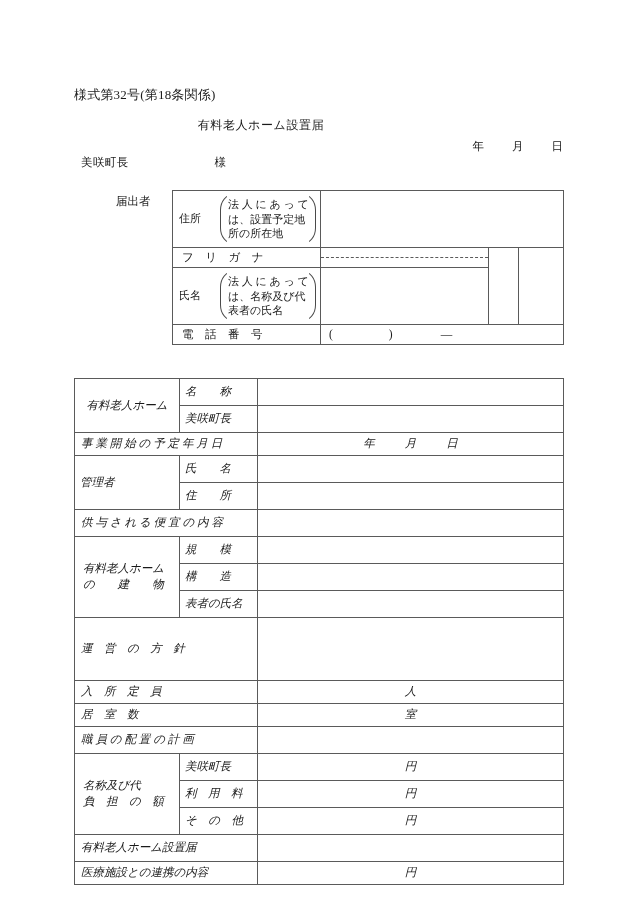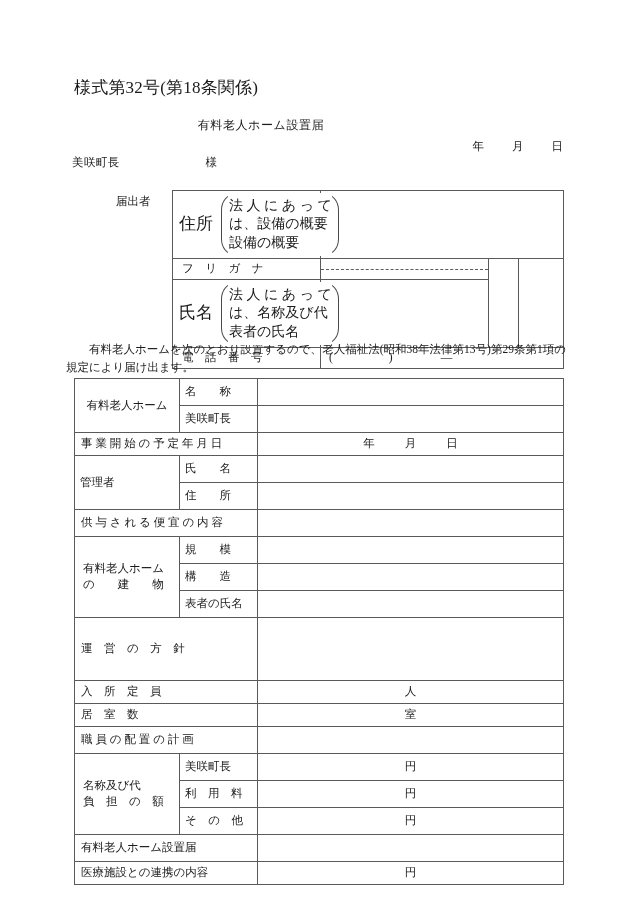--- a/index.html
+++ b/index.html
@@ -18,22 +18,22 @@
   .page {
     position: absolute;
     inset: 0;
     background: #ffffff;
   }
 
   
   .form-no {
     position: absolute;
     left: 74px;
-    top: 76px;
-    font-size: 17px;
+    top: 86px;
+    font-size: 13px;
     letter-spacing: .2px;
     white-space: nowrap;
   }
   .doc-title {
     position: absolute;
     left: 0;
     top: 117px;
     width: 522px;
     text-align: center;
     font-size: 12px;
@@ -47,21 +47,21 @@
     text-align: right;
     font-size: 11.5px;
   }
   .date-line span { display: inline-block; }
   .d-y { margin-right: 28px; }
   .d-m { margin-right: 28px; }
   .d-d { margin-right: 0; }
 
   .addressee {
     position: absolute;
-    left: 72px;
+    left: 81px;
     top: 155px;
     font-size: 11.5px;
     letter-spacing: .4px;
     white-space: nowrap;
   }
   .addressee .sama {
     display: inline-block;
     margin-left: 86px;
   }
 
@@ -108,31 +108,31 @@
   }
   .lbl-justify.tight { padding: 2px 6px; }
 
   .addr-cell {
     display: flex;
     align-items: center;
     padding: 3px 4px 3px 6px;
   }
   .addr-cell .key {
     flex: 0 0 auto;
-    font-size: 17px;
-    margin-right: 8px;
+    font-size: 11px;
+    margin-right: 19px;
   }
   
   .note-brace {
     flex: 1 1 auto;
     position: relative;
     border: 1px solid #4a4a4a;
     border-radius: 13px / 16px;
     padding: 2px 6px 2px 7px;
-    font-size: 14px;
+    font-size: 11px;
     line-height: 1.32;
     background: #fff;
   }
   .note-brace::before,
   .note-brace::after {
     content: "";
     position: absolute;
     top: -1px;
     bottom: -1px;
     width: 10px;
@@ -180,21 +180,21 @@
   }
   .statement p { margin: 0; text-indent: 1em; }
 
   
   .main-table {
     position: absolute;
     left: 74px;
     top: 378px;
     width: 489px;
   }
-  .main-table td { height: 22px; }
+  .main-table td { height: 22px; font-style: italic; }
   .val-unit {
     text-align: center;
     padding-right: 0;
   }
   .val-date {
     text-align: center;
     white-space: nowrap;
   }
   .val-date span { display: inline-block; }
   .val-date .d-y { margin-right: 30px; }
@@ -236,22 +236,22 @@
     </colgroup>
     <tbody>
       <tr>
         <td>
           <div class="addr-cell">
             <span class="key">住所</span>
             <span class="note-brace">
               <span class="mask-t"></span>
               <span class="mask-b"></span>
               <span class="nb-line">法 人 に あ っ て</span><br>
-              <span class="nb-line">は、設備の概要</span><br>
-              <span class="nb-line">設備の概要</span>
+              <span class="nb-line">は、設置予定地</span><br>
+              <span class="nb-line">所の所在地</span>
             </span>
           </div>
         </td>
         <td colspan="3" class="cell-pad"></td>
       </tr>
 
       <tr>
         <td>
           <div class="lbl-justify">フ　リ　ガ　ナ</div>
         </td>
@@ -282,23 +282,20 @@
         <td>
           <div class="lbl-justify">電　話　番　号</div>
         </td>
         <td colspan="3" class="tel-value">
           <span class="paren-open">(</span><span class="paren-close">)</span><span>—</span>
         </td>
       </tr>
     </tbody>
   </table>
 
-  <div class="statement">
-    <p>　有料老人ホームを次のとおり設置するので、老人福祉法(昭和38年法律第13号)第29条第1項の規定により届け出ます。</p>
-  </div>
 
   <table class="main-table">
     <colgroup>
       <col style="width:105px">
       <col style="width:78px">
       <col style="width:306px">
     </colgroup>
     <tbody>
 
       <tr>

